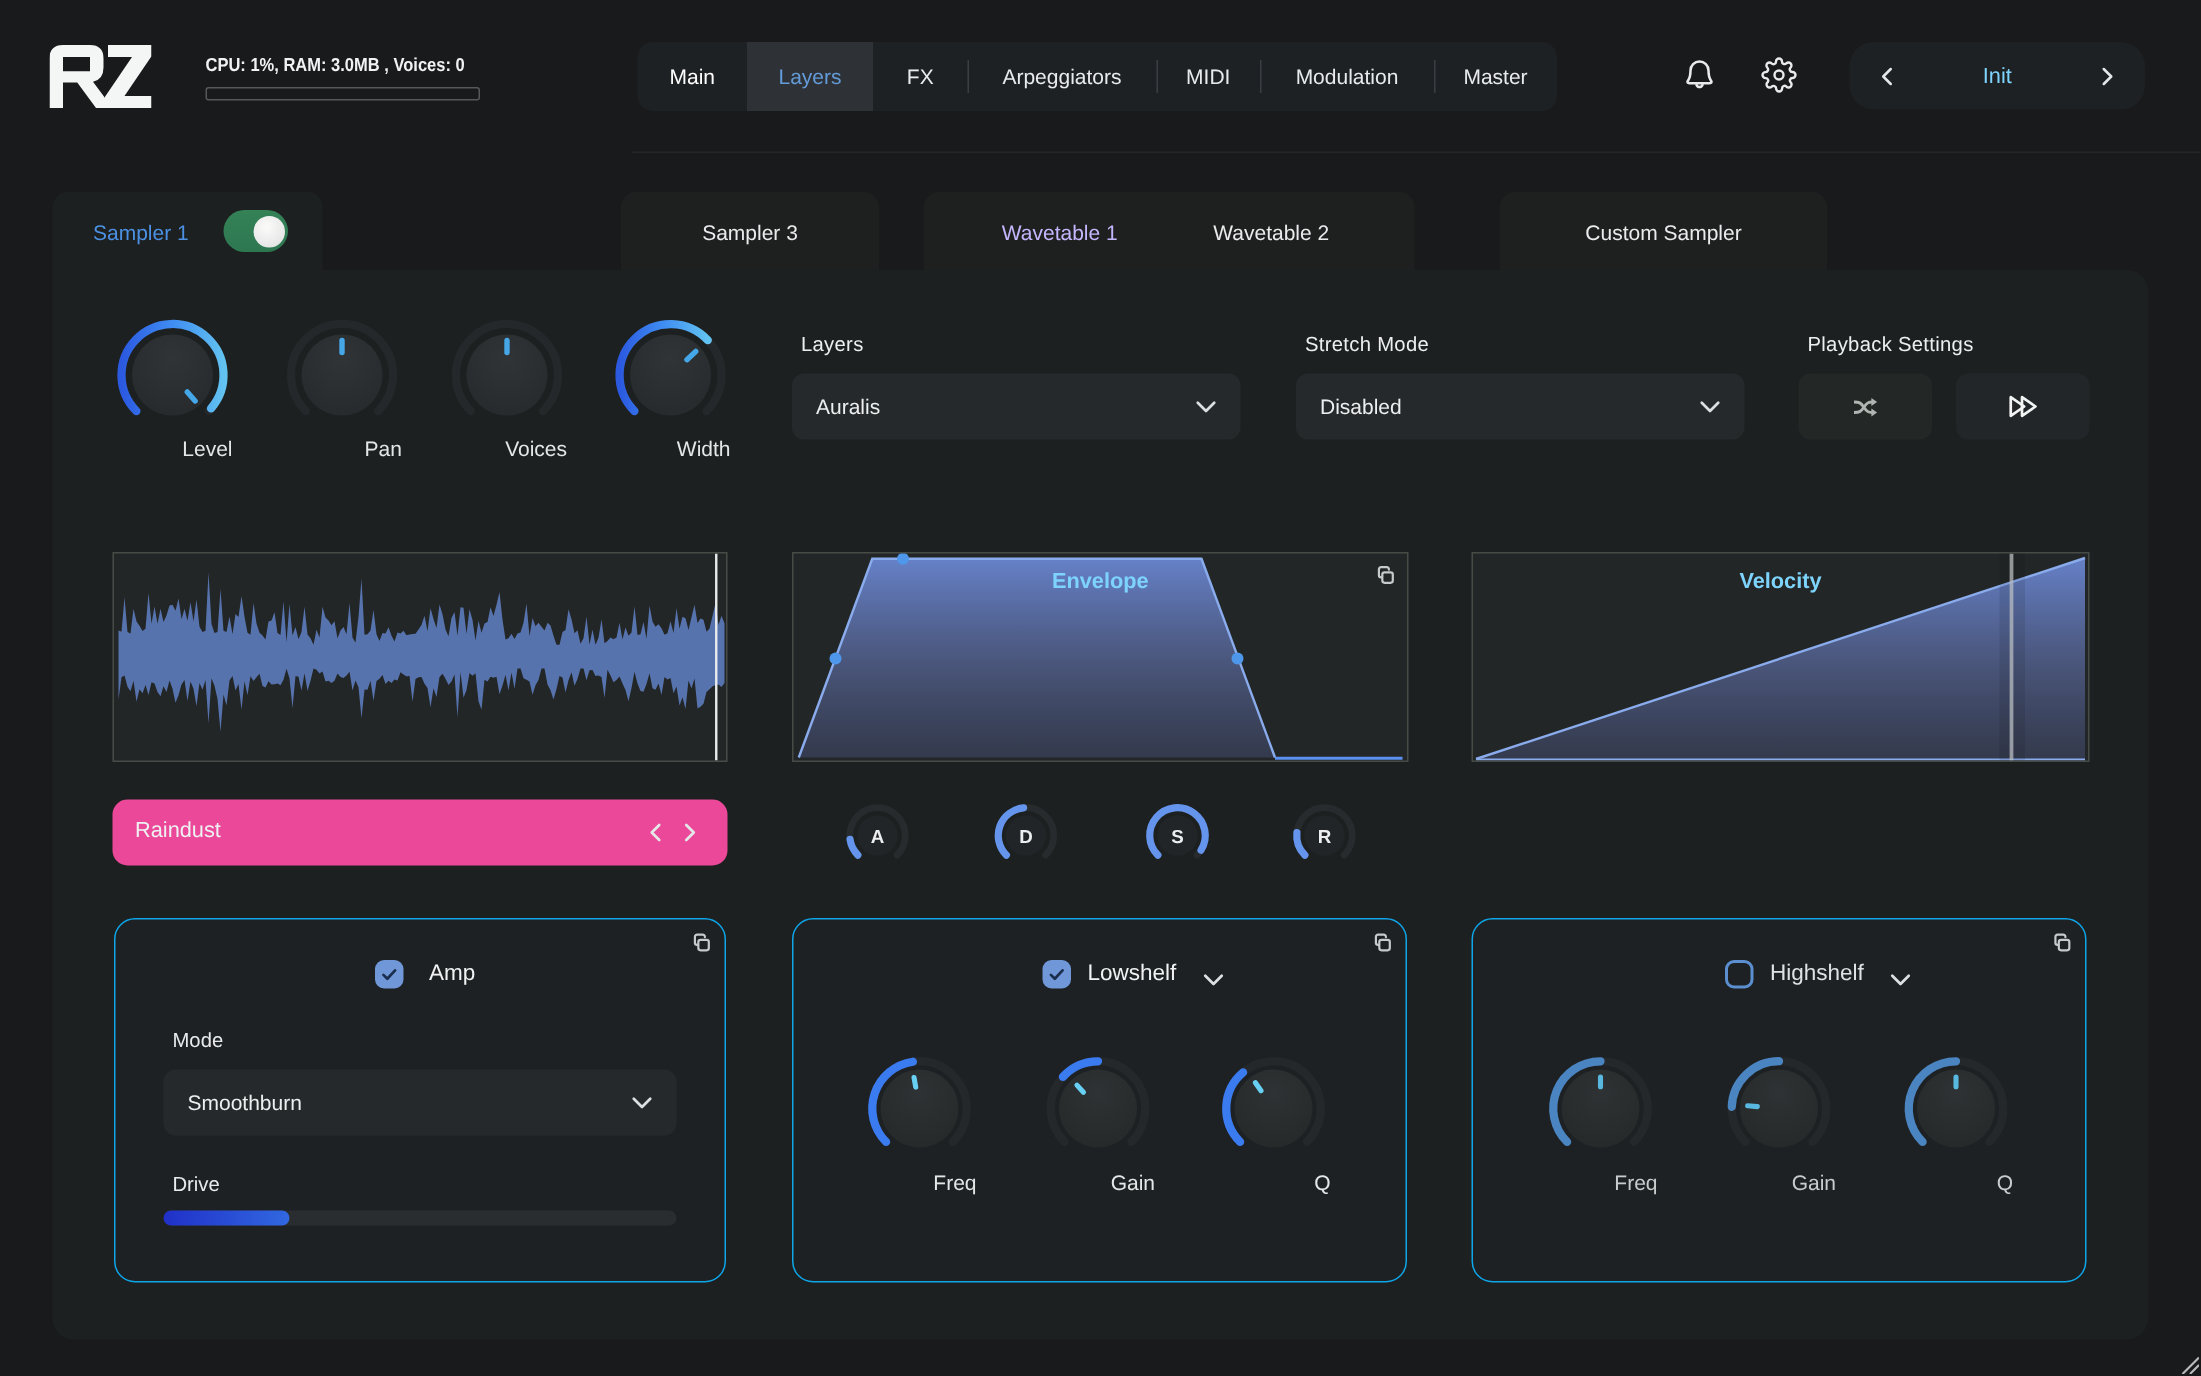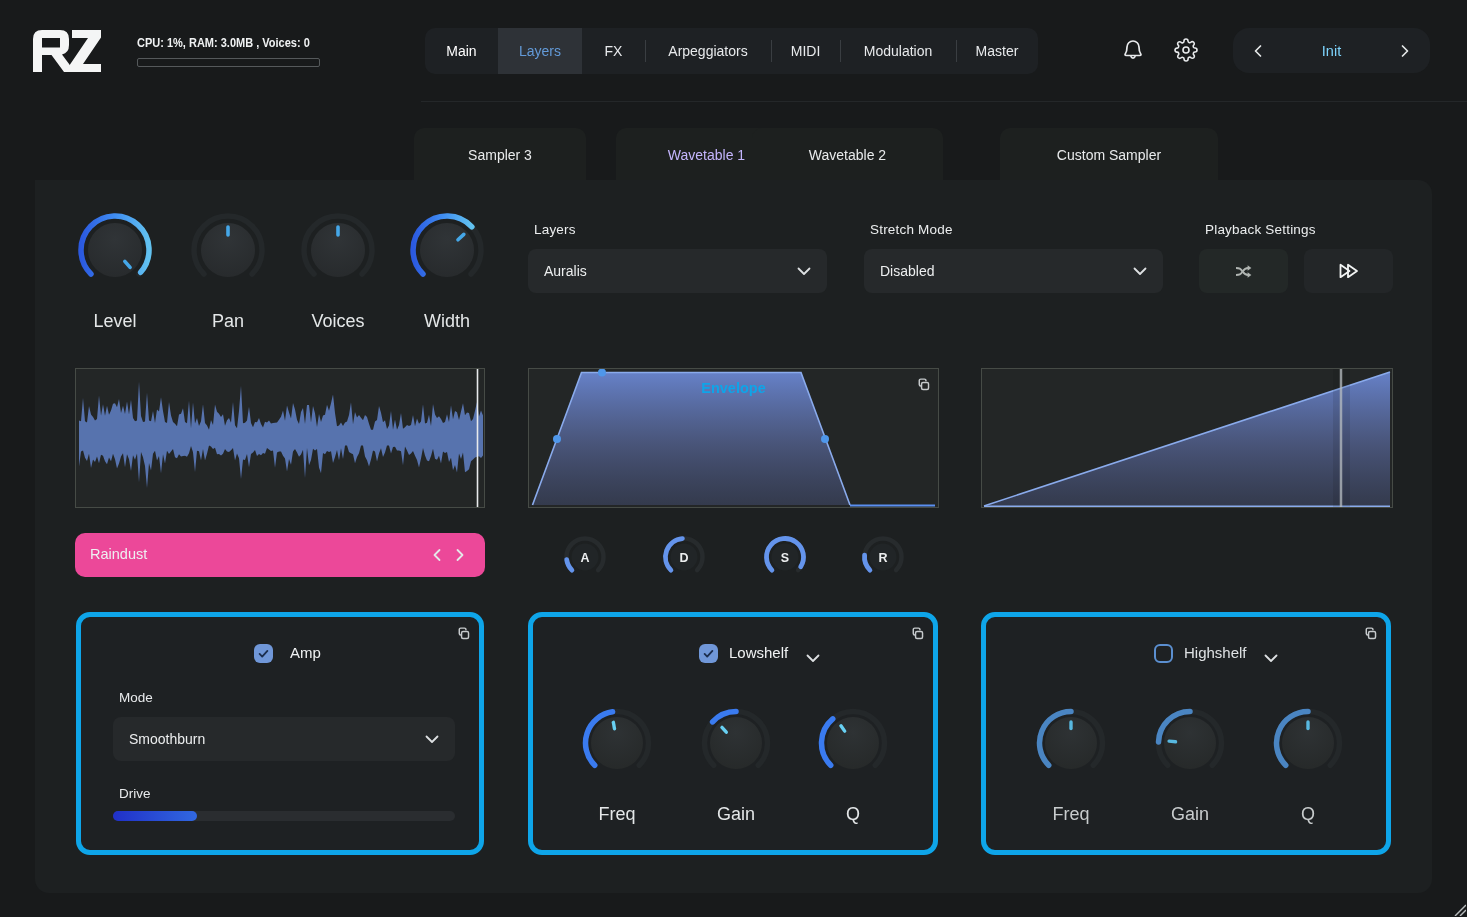--- a/index.html
+++ b/index.html
@@ -3,24 +3,24 @@
 <style>
 * { margin:0; padding:0; box-sizing:border-box; }
 html,body { width:1467px; height:917px; overflow:hidden; }
 body { font-family:"Liberation Sans", sans-serif; background:#181a1b; color:#e8eaec; }
 #root { position:relative; width:1467px; height:917px; background:#181a1b; }
 .abs { position:absolute; }
 .lbl { position:absolute; font-size:13.5px; font-weight:400; color:#eceeef; letter-spacing:.2px; }
 .dd { position:absolute; height:44px; background:#26292b; border-radius:8px; display:flex; align-items:center; padding:0 16px; font-size:14px; color:#eceeef; }
 .dd svg { position:absolute; right:16px; top:18px; }
 .tab { position:absolute; top:128px; height:53px; background:#1d201f; border-radius:10px 10px 0 0; display:flex; align-items:center; justify-content:center; font-size:14px; color:#e9ebec; }
-.card { position:absolute; top:612px; height:243px; background:#1e2123; border:5px solid #0ea5e9; border-radius:14px;text-decoration:underline; }
+.card { position:absolute; top:612px; height:243px; background:#1e2123; border:1px solid #0ea5e9; border-radius:14px;text-decoration:underline; }
 .gbox { position:absolute; top:368px; height:140px; background:#232626; border:1px solid #464b46; }
-.klabel { position:absolute; font-size:18px; color:#e4e7e8; text-align:center;margin-top:20px; }
-.gtitle { position:absolute; top:379px; width:100%; text-align:center; font-size:14.5px; font-weight:700; color:#0ea5e9; }
+.klabel { position:absolute; font-size:14px; color:#e4e7e8; text-align:right; }
+.gtitle { position:absolute; top:379px; width:100%; text-align:center; font-size:14.5px; font-weight:700; color:#7dd3fc; }
 </style></head>
 <body>
 <div id="root">
 <svg width="0" height="0" style="position:absolute">
       <defs>
 <radialGradient id="kbody" cx="0.5" cy="0.3" r="0.75">
           <stop offset="0" stop-color="#303437"></stop>
           <stop offset="1" stop-color="#272a2c"></stop>
         </radialGradient>
 <radialGradient id="kbody2" cx="0.5" cy="0.3" r="0.75">
@@ -71,20 +71,26 @@
         <path d="M7.5 2 L2.5 7 L7.5 12"></path>
       </svg>
   <div class="abs" style="left:0;top:0;width:197px;height:45px;display:flex;align-items:center;justify-content:center;font-size:14.5px;color:#7dd3fc">Init</div>
   <svg class="abs" style="right:20px;top:16px" width="10" height="14" viewBox="0 0 10 14" fill="none" stroke="#e4e7e8" stroke-width="1.7" stroke-linecap="round" stroke-linejoin="round">
         <path d="M2.5 2 L7.5 7 L2.5 12"></path>
       </svg>
 </div>
 
 <div class="abs" style="left:421px;top:101px;width:1046px;height:1px;background:#242729"></div>
 
+<div class="tab" style="left:35px;width:180px;background:#1d2021;color:#4b90e2;z-index:3">
+  <span style="position:absolute;left:27px;top:19px">Sampler 1</span>
+  <div style="position:absolute;left:114px;top:12px;width:43px;height:28px;border-radius:14px;background:linear-gradient(180deg,#358257,#2d7750)">
+    <div style="position:absolute;right:2.5px;top:3.5px;width:21px;height:21px;border-radius:50%;background:radial-gradient(circle at 42% 35%,#fbfbfa,#dcdedd)"></div>
+  </div>
+</div>
 <div class="tab" style="left:414px;width:172px">Sampler 3</div>
 <div class="tab" style="left:616px;width:181px;color:#c4b5fd">Wavetable 1</div>
 <div class="tab" style="left:752px;width:191px">Wavetable 2</div>
 <div class="tab" style="left:1000px;width:218px">Custom Sampler</div>
 
 <div class="abs" style="left:35px;top:180px;width:1397px;height:713px;background:#1d2021;border-radius:0 14px 14px 14px;z-index:1"></div>
 <div class="abs" style="left:0;top:0;width:1467px;height:917px;z-index:2;pointer-events:none"></div>
 
 <div class="abs" style="left:75px;top:210px;z-index:3"><svg width="80" height="80" viewBox="0 0 80 80">
         <defs>
@@ -230,20 +236,21 @@
       </svg></div>
 
 <div class="gbox" style="left:981px;width:412px;z-index:3">
   <svg width="410" height="138" viewBox="0 0 410 138" style="position:absolute;left:0;top:0">
     <polygon points="2,137 408,3 408,137" fill="url(#envg)"></polygon>
     <path d="M2 137 L408 3" fill="none" stroke="#8aabec" stroke-width="1.6"></path>
     <line x1="2" y1="137.3" x2="408" y2="137.3" stroke="#8aabec" stroke-width="1.4"></line>
     <rect x="351" y="0" width="17" height="138" fill="rgba(8,10,14,0.10)"></rect>
     <line x1="359" y1="0" x2="359" y2="138" stroke="#b8bec2" stroke-width="2.5" opacity="0.75"></line>
   </svg>
+  <div class="gtitle" style="top:11px;position:absolute">Velocity</div>
 </div>
 
 <div class="card" style="left:76px;width:408px;z-index:3">
   <div style="position:absolute;right:9px;top:9px"><svg width="13" height="13" viewBox="0 0 16 16" fill="none" stroke="#c6cacc" stroke-width="1.8">
 <rect x="5.6" y="5.6" width="8.6" height="8.6" rx="1.8"></rect>
           <path d="M11 3.4 V3.2a1.8 1.8 0 0 0 -1.8-1.8 H4.6 A1.8 1.8 0 0 0 2.8 3.2 v4.8 a1.8 1.8 0 0 0 1.8 1.8 h0.4" stroke-linecap="round"></path>
         </svg></div>
   <div style="position:absolute;left:173px;top:26.5px;width:19px;height:19px;border-radius:6px;background:#7097d8">
     <svg width="19" height="19" viewBox="0 0 22 22" fill="none" stroke="#1c2e4e" stroke-width="2.1" stroke-linecap="round" stroke-linejoin="round">
           <path d="M6.5 11.5 L9.5 14.5 L15.5 8"></path>

